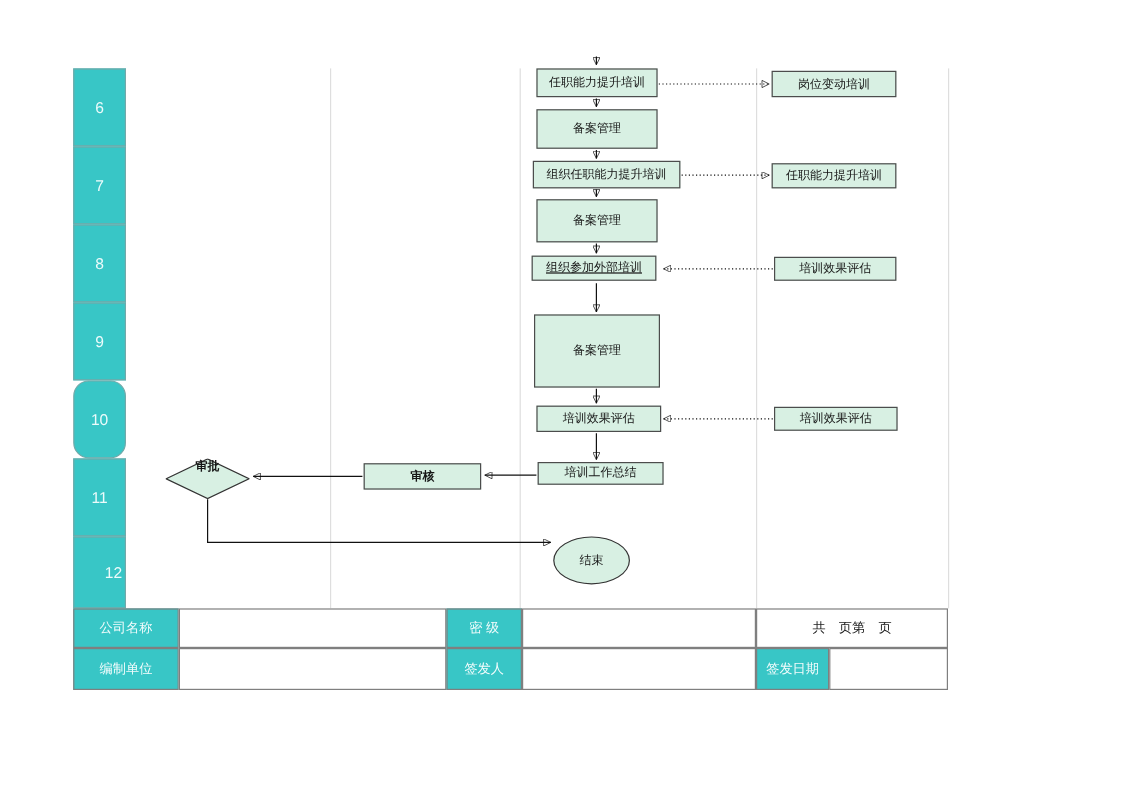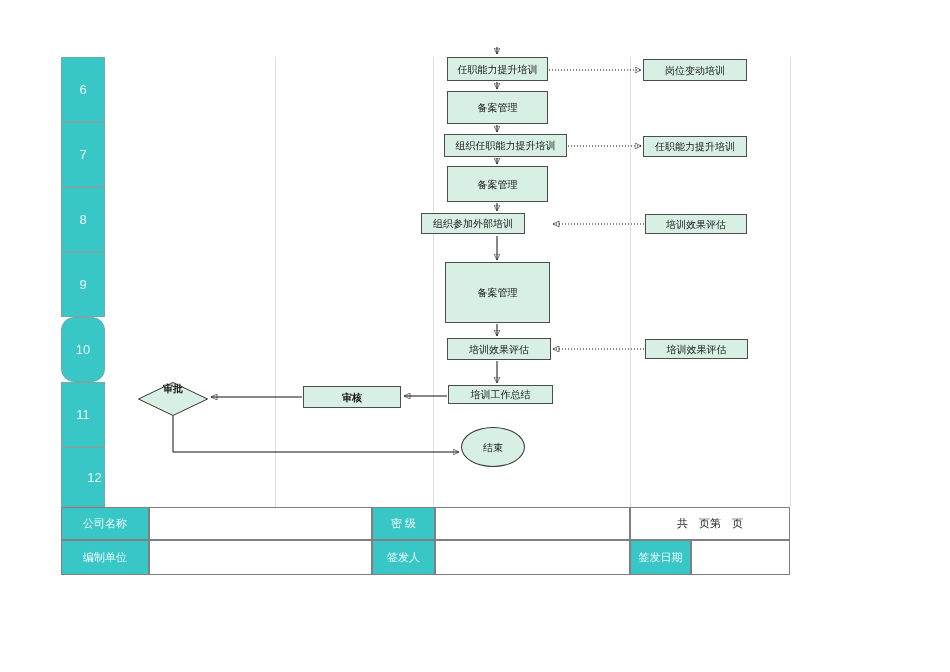--- a/index.html
+++ b/index.html
@@ -67,40 +67,40 @@
     <path class="dotted" d="M549 70 H641" marker-end="url(#arr)"></path>
     <path class="dotted" d="M568 146 H641" marker-end="url(#arr)"></path>
     <path class="dotted" d="M644 224 H553" marker-end="url(#arr)"></path>
     <path class="dotted" d="M644 349 H553" marker-end="url(#arr)"></path>
   </svg>
 
   <div class="fbox" style="left:447px;top:57px;width:101px;height:24px;">任职能力提升培训</div>
   <div class="fbox" style="left:447px;top:91px;width:101px;height:33px;">备案管理</div>
   <div class="fbox" style="left:444px;top:134px;width:123px;height:23px;">组织任职能力提升培训</div>
   <div class="fbox" style="left:447px;top:166px;width:101px;height:36px;">备案管理</div>
-  <div class="fbox" style="left:421px;top:213px;width:104px;height:21px;">组织参加外部培训</div>
+  <div class="fbox" style="left:443px;top:213px;width:104px;height:21px;text-decoration:underline;">组织参加外部培训</div>
   <div class="fbox" style="left:445px;top:262px;width:105px;height:61px;">备案管理</div>
   <div class="fbox" style="left:447px;top:338px;width:104px;height:22px;">培训效果评估</div>
   <div class="fbox" style="left:448px;top:385px;width:105px;height:19px;">培训工作总结</div>
 
   <div class="fbox" style="left:643px;top:59px;width:104px;height:22px;">岗位变动培训</div>
   <div class="fbox" style="left:643px;top:136px;width:104px;height:21px;">任职能力提升培训</div>
   <div class="fbox" style="left:645px;top:214px;width:102px;height:20px;">培训效果评估</div>
   <div class="fbox" style="left:645px;top:339px;width:103px;height:20px;">培训效果评估</div>
 
   <div class="fbox" style="left:303px;top:386px;width:98px;height:22px;font-weight:bold;">审核</div>
 
   <div class="diamond" style="left:138px;top:382px;width:70px;height:34px;">
     <svg width="70" height="34" viewBox="0 0 70 34">
       <polygon points="0.5,17 35,0.5 69.5,17 35,33.5" fill="#d8f0e3" stroke="#333" stroke-width="1"></polygon>
     </svg>
     <span>审批</span>
   </div>
 
-  <div class="fbox endcap" style="left:461px;top:427px;width:64px;height:40px;">结束</div>
+  <div class="fbox endcap" style="left:461px;top:447px;width:64px;height:40px;">结束</div>
 
   <div class="fcell teal" style="left:61px;top:507px;width:88px;height:33px;">公司名称</div>
   <div class="fcell blank" style="left:149px;top:507px;width:223px;height:33px;"></div>
   <div class="fcell teal" style="left:372px;top:507px;width:63px;height:33px;">密 级</div>
   <div class="fcell blank" style="left:435px;top:507px;width:195px;height:33px;"></div>
   <div class="fcell pages" style="left:630px;top:507px;width:160px;height:33px;">共　页第　页</div>
 
   <div class="fcell teal" style="left:61px;top:540px;width:88px;height:35px;">编制单位</div>
   <div class="fcell blank" style="left:149px;top:540px;width:223px;height:35px;"></div>
   <div class="fcell teal" style="left:372px;top:540px;width:63px;height:35px;">签发人</div>

